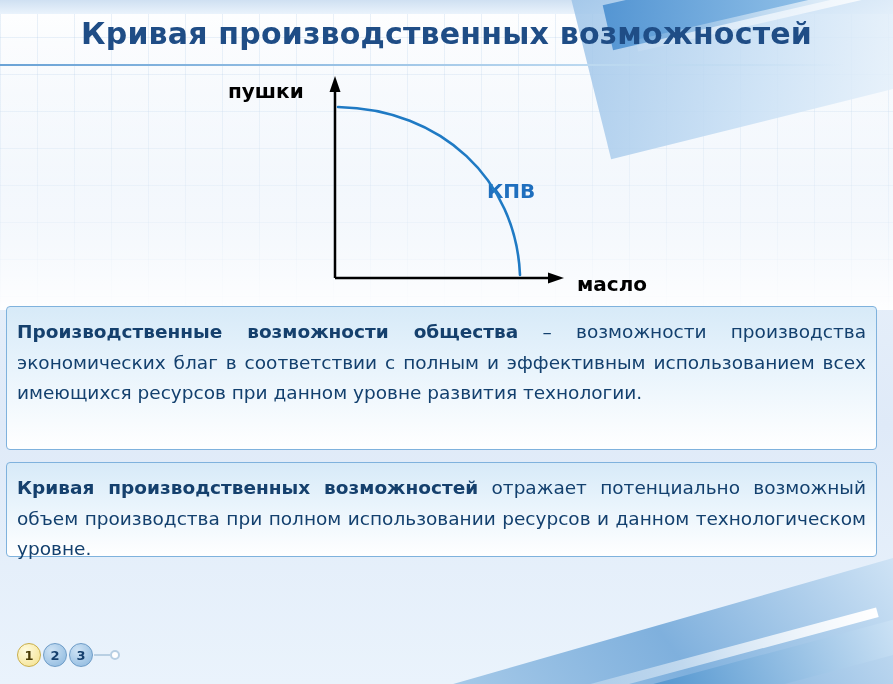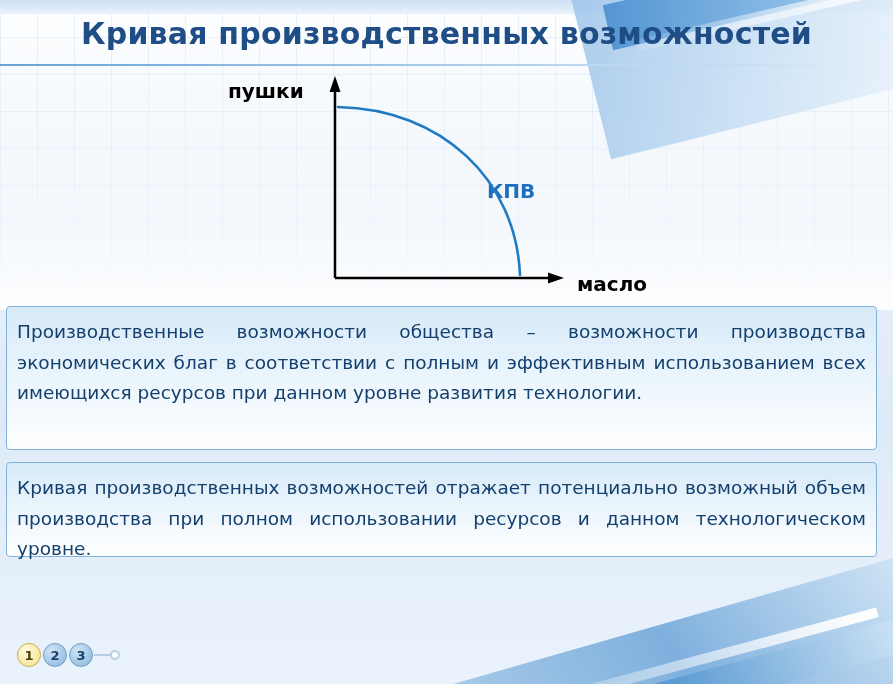--- a/index.html
+++ b/index.html
@@ -158,21 +158,21 @@
   }
   .textbox p {
     margin: 0;
     font-size: 18.5px;
     line-height: 1.65;
     color: #13406e;
     text-align: justify;
     text-align-last: left;
   }
   .textbox .lead {
-    font-weight: normal;
+    font-weight: bold;
     color: #15406d;
   }
   #definition-box { top: 306px; height: 144px; }
   #curve-box { top: 462px; height: 95px; }
 
   .pager {
     position: absolute;
     left: 16px; bottom: 16px;
     display: flex;
     align-items: center;

